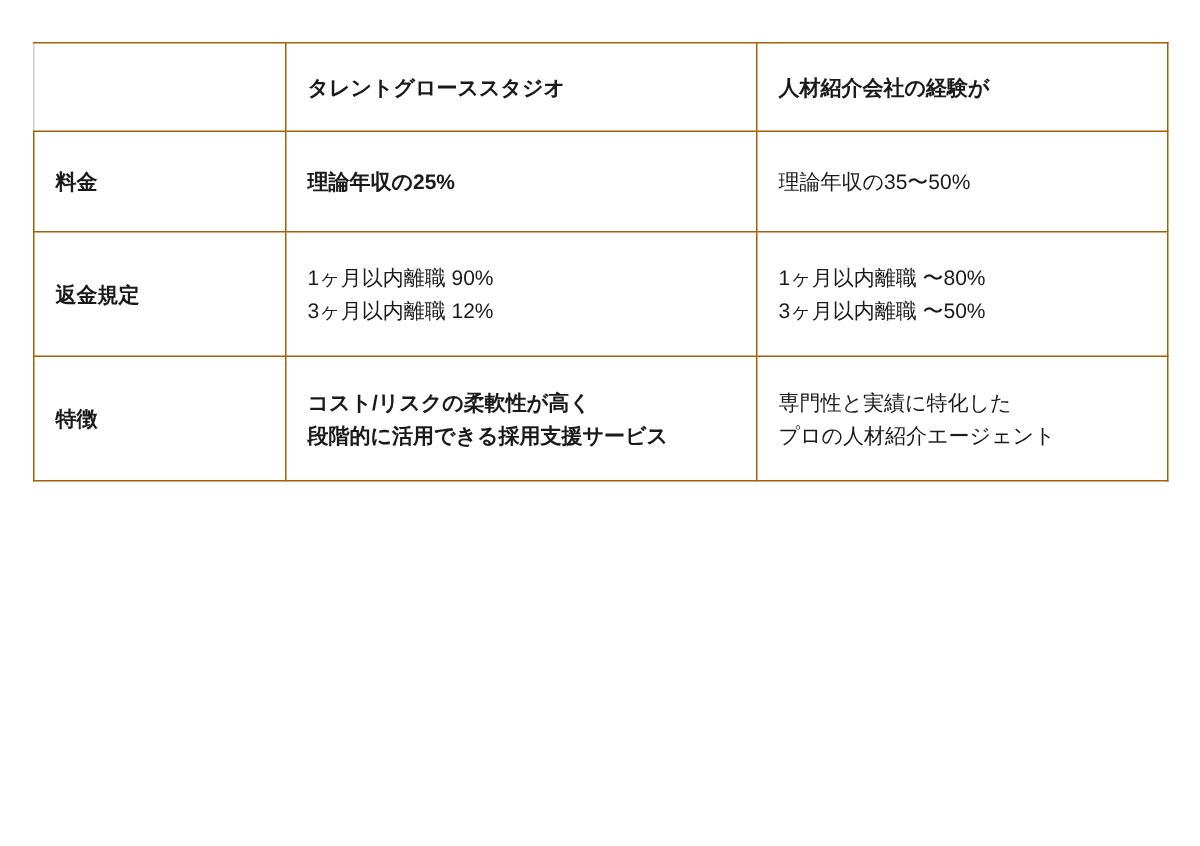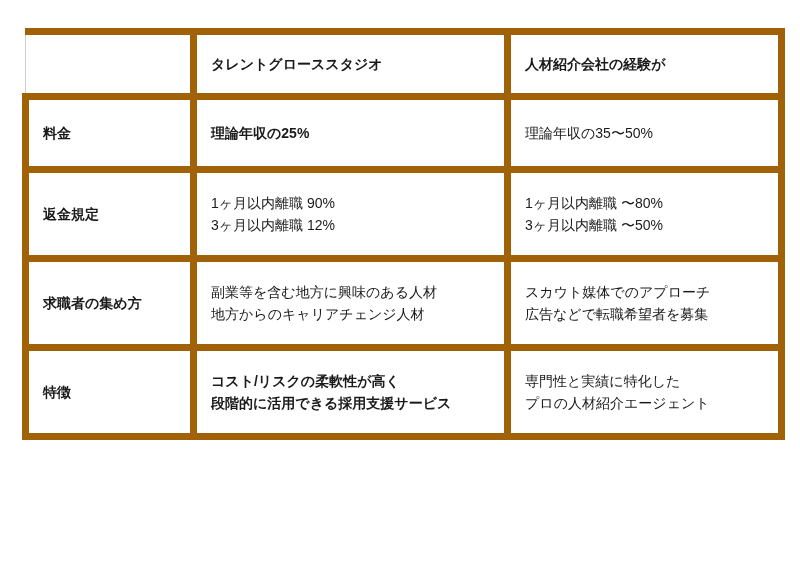--- a/index.html
+++ b/index.html
@@ -25,21 +25,21 @@
     left: 22px;
     top: 28px;
     width: 756px;
   }
   table.compare {
     border-collapse: collapse;
     width: 756px;
     table-layout: fixed;
   }
   table.compare td {
-    border: 7px solid #a16207;
+    border: 1px solid #a16207;
     vertical-align: middle;
     padding: 12px 14px;
     font-size: 14px;
     line-height: 1.6;
     color: #1a1a1a;
     background: #ffffff;
   }
   col.c-label { width: 168px; }
   col.c-a { width: 314px; }
   col.c-b { width: 274px; }
@@ -106,31 +106,20 @@
           <td class="label">返金規定</td>
           <td class="cell">
             <span class="line">1ヶ月以内離職 90%</span>
             <span class="line">3ヶ月以内離職 12%</span>
           </td>
           <td class="cell">
             <span class="line">1ヶ月以内離職 〜80%</span>
             <span class="line">3ヶ月以内離職 〜50%</span>
           </td>
         </tr>
-        <tr class="r-gather">
-          <td class="label">求職者の集め方</td>
-          <td class="cell">
-            <span class="line">副業等を含む地方に興味のある人材</span>
-            <span class="line">地方からのキャリアチェンジ人材</span>
-          </td>
-          <td class="cell">
-            <span class="line">スカウト媒体でのアプローチ</span>
-            <span class="line">広告などで転職希望者を募集</span>
-          </td>
-        </tr>
         <tr class="r-feature">
           <td class="label">特徴</td>
           <td class="cell bold">
             <span class="line">コスト/リスクの柔軟性が高く</span>
             <span class="line">段階的に活用できる採用支援サービス</span>
           </td>
           <td class="cell">
             <span class="line">専門性と実績に特化した</span>
             <span class="line">プロの人材紹介エージェント</span>
           </td>

